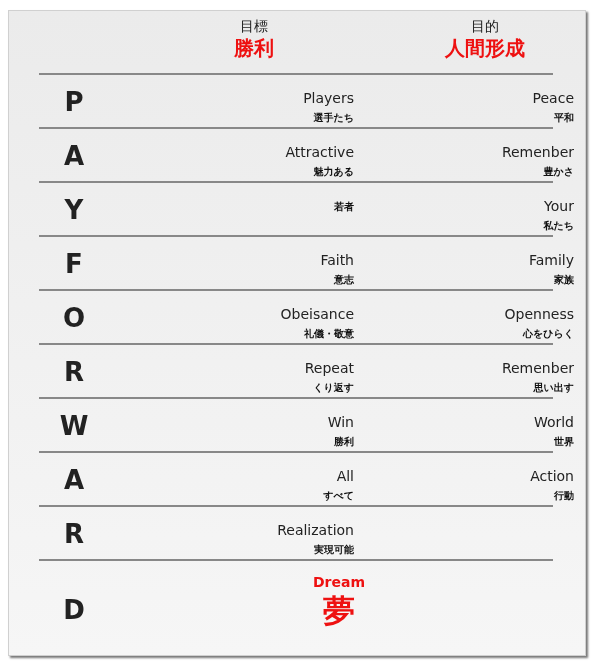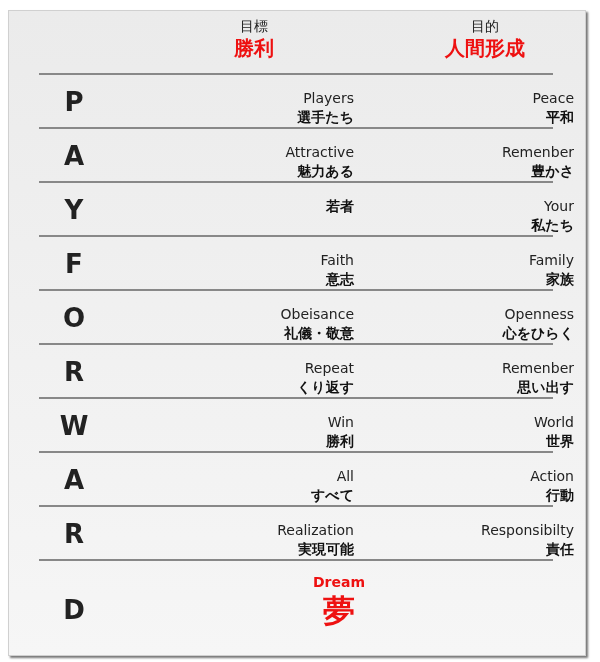--- a/index.html
+++ b/index.html
@@ -11,21 +11,21 @@
     box-shadow: 2px 2px 2px #777;
   }
   .head { position:absolute; top:0; left:0; width:100%; height:62px;border-radius:25px; }
   .colhead { position:absolute; top:6px; width:200px; text-align:center; }
   .colhead .small { font-size:14px; color:#222; line-height:18px; }
   .colhead .big { font-size:20px; font-weight:bold; color:#ee1111; line-height:26px; }
   .row { position:absolute; left:30px; width:514px; height:54px; border-top:2px solid #888; }
   .letter { position:absolute; left:0; width:70px; font-size:26px; font-weight:bold; color:#222; text-align:center; top:12px; }
   .cell { position:absolute; top:14px; width:200px; text-align:right; }
   .cell .en { font-size:14px; color:#222; line-height:19px; }
-  .cell .jp { font-size:14px; font-weight:bold; color:#111; line-height:19px; }
+  .cell .jp { font-size:10px; font-weight:bold; color:#111; line-height:19px; }
   .c1 { left:115px; }
   .c2 { left:335px; }
   .last { height:88px; }
   .dream { position:absolute; left:200px; width:200px; top:12px; text-align:center; }
   .dream .en { font-size:14px; font-weight:bold; color:#ee1111; line-height:18px; }
   .dream .jp { font-size:32px; font-weight:bold; color:#ee1111; line-height:40px; }
 </style>
 </head>
 <body>
 
@@ -128,24 +128,20 @@
       <div class="en">Action</div>
       <div class="jp">行動</div>
     </div>
   </div>
       <div class="row" style="top:494px">
     <div class="letter">R</div>
     <div class="cell c1">
       <div class="en">Realization</div>
       <div class="jp">実現可能</div>
     </div>
-    <div class="cell c2">
-      <div class="en">Responsibilty</div>
-      <div class="jp">責任</div>
-    </div>
   </div>
       <div class="row last" style="top:548px">
   <div class="letter" style="top:34px">D</div>
   <div class="dream">
     <div class="en">Dream</div>
     <div class="jp">夢</div>
   </div>
 </div>
     </div>
 </div>

